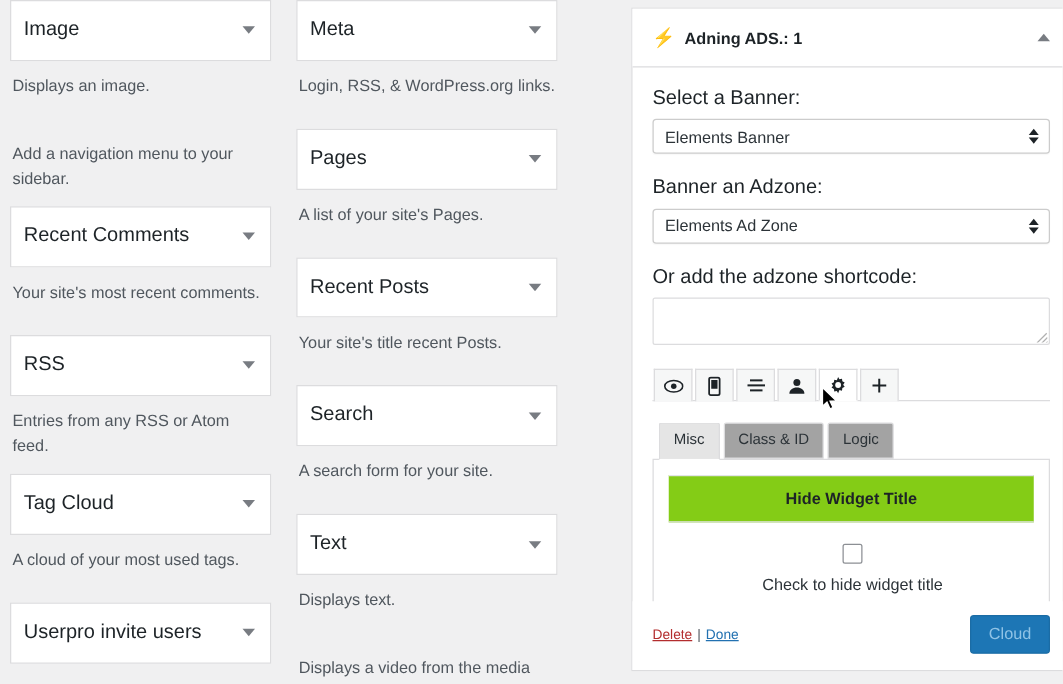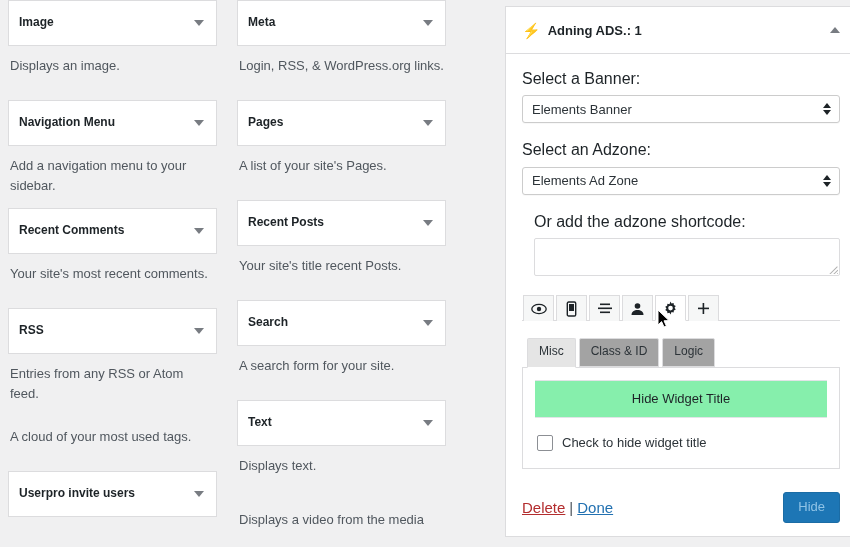--- a/index.html
+++ b/index.html
@@ -62,22 +62,22 @@
     background: #fff;
     border: 1px solid #dcdcde;
     padding: 13px 12px 13px 10px;
     display: flex;
     align-items: center;
     justify-content: space-between;
     min-height: 46px;
   }
 
   .widget-title {
-    font-weight: bold;
-    font-size: 12px;
+    font-weight: normal;
+    font-size: 16px;
     color: #1d2327;
     line-height: 1.3;
   }
 
   .tri-down {
     width: 0;
     height: 0;
     border-left: 5px solid transparent;
     border-right: 5px solid transparent;
     border-top: 6px solid #787c82;
@@ -268,36 +268,37 @@
 
   .tab-panel {
     border: 1px solid #dcdcde;
     background: #fff;
     padding: 12px 12px 17px 12px;
     position: relative;
     z-index: 1;
   }
 
   .section-band {
-    background: #86efac;
+    background: #84cc16;
     border-top: 1px solid #e2e4e7;
     border-bottom: 1px solid #e2e4e7;
     text-align: center;
-    font-weight: normal;
+    font-weight: bold;
     font-size: 13px;
     color: #1d2327;
     padding: 10px 0 11px 0;
   }
 
   .check-row {
     display: flex;
     align-items: center;
     gap: 9px;
     margin-top: 17px;
     padding-left: 2px;
+    flex-direction: column;
   }
   .checkbox {
     width: 16px;
     height: 16px;
     border: 1px solid #8c8f94;
     background: #fff;
     border-radius: 2px;
     flex: 0 0 16px;
   }
   .check-label {
@@ -307,21 +308,21 @@
 
   
   .editor-footer {
     display: flex;
     align-items: center;
     justify-content: space-between;
     padding: 11px 16px 13px 16px;
     background: #fff;
   }
   .footer-links {
-    font-size: 15px;
+    font-size: 11px;
     color: #50575e;
   }
   .link-delete {
     color: #b32d2e;
     text-decoration: underline;
     cursor: pointer;
   }
   .sep { margin: 0 4px; color: #50575e; }
   .link-done {
     color: #2271b1;
@@ -361,26 +362,20 @@
         <div class="widget-cell">
           <div class="widget-card">
             <div class="widget-head">
               <span class="widget-title">Image</span>
               <span class="tri-down"></span>
             </div>
           </div>
           <div class="widget-desc">Displays an image.</div>
         </div>
         <div class="widget-cell">
-          <div class="widget-card">
-            <div class="widget-head">
-              <span class="widget-title">Navigation Menu</span>
-              <span class="tri-down"></span>
-            </div>
-          </div>
           <div class="widget-desc">Add a navigation menu to your sidebar.</div>
         </div>
         <div class="widget-cell">
           <div class="widget-card">
             <div class="widget-head">
               <span class="widget-title">Recent Comments</span>
               <span class="tri-down"></span>
             </div>
           </div>
           <div class="widget-desc">Your site's most recent comments.</div>
@@ -388,20 +383,26 @@
         <div class="widget-cell">
           <div class="widget-card">
             <div class="widget-head">
               <span class="widget-title">RSS</span>
               <span class="tri-down"></span>
             </div>
           </div>
           <div class="widget-desc">Entries from any RSS or Atom feed.</div>
         </div>
         <div class="widget-cell">
+          <div class="widget-card">
+            <div class="widget-head">
+              <span class="widget-title">Tag Cloud</span>
+              <span class="tri-down"></span>
+            </div>
+          </div>
           <div class="widget-desc">A cloud of your most used tags.</div>
         </div>
         <div class="widget-cell">
           <div class="widget-card">
             <div class="widget-head">
               <span class="widget-title">Userpro invite users</span>
               <span class="tri-down"></span>
             </div>
           </div>
 
@@ -479,31 +480,31 @@
         <div class="select-box">
           <span>Elements Banner</span>
           <span class="stepper">
               <i class="up"></i>
               <i class="dn"></i>
             </span>
         </div>
       </div>
 
       <div class="field-group">
-        <label class="field-label">Select an Adzone:</label>
+        <label class="field-label">Banner an Adzone:</label>
         <div class="select-box">
           <span>Elements Ad Zone</span>
           <span class="stepper">
               <i class="up"></i>
               <i class="dn"></i>
             </span>
         </div>
       </div>
 
-      <div class="field-group" style="margin-bottom:0;margin-left:12px;">
+      <div class="field-group" style="margin-bottom:0;">
         <label class="field-label">Or add the adzone shortcode:</label>
         <div class="shortcode-area">
           <span class="resize-grip">
               <span></span>
               <span></span>
               <span></span>
             </span>
         </div>
       </div>
 
@@ -560,21 +561,21 @@
           <span class="check-label">Check to hide widget title</span>
         </div>
       </div>
 
     </div>
 
     <div class="editor-footer">
       <div class="footer-links">
         <span class="link-delete">Delete</span><span class="sep">|</span><span class="link-done">Done</span>
       </div>
-      <button class="btn-saved">Hide</button>
+      <button class="btn-saved">Cloud</button>
     </div>
 
   </div>
 
   <svg class="cursor" viewBox="0 0 14 20">
     <path d="M1 1 L1 16 L4.6 12.6 L7 18 L9.4 17 L7 11.8 L12 11.6 Z" fill="#000" stroke="#fff" stroke-width="1"></path>
   </svg>
 
 </div>
 

